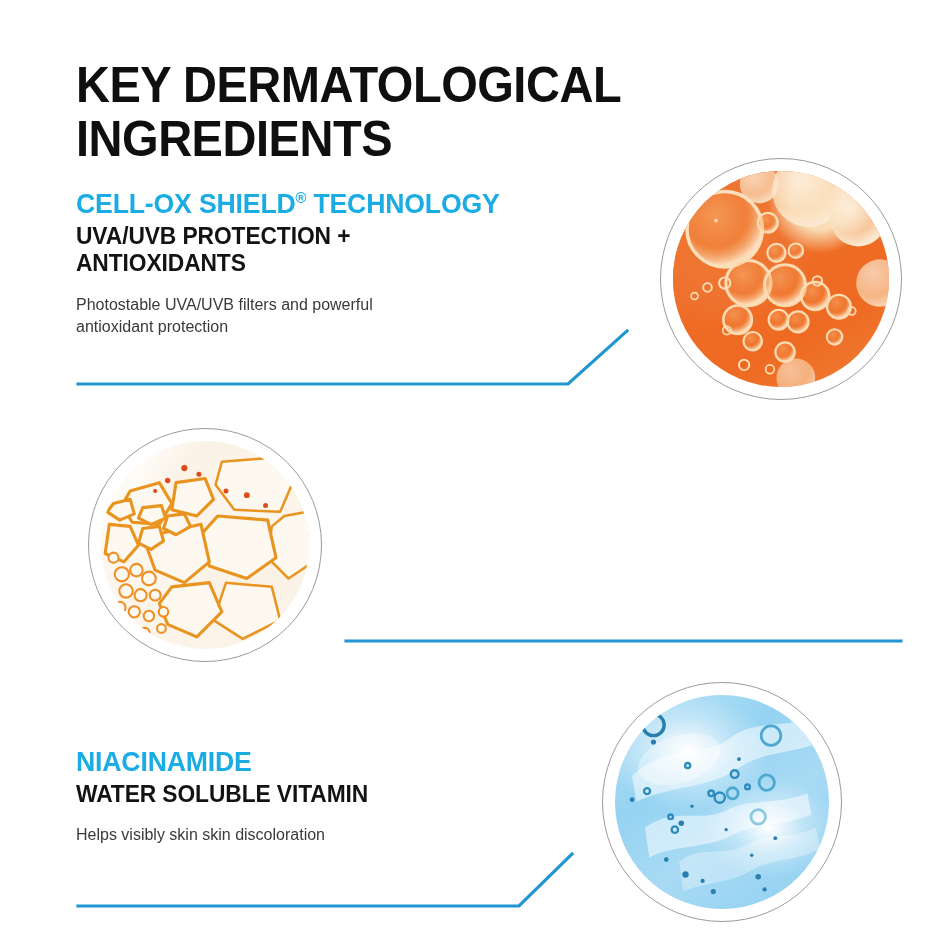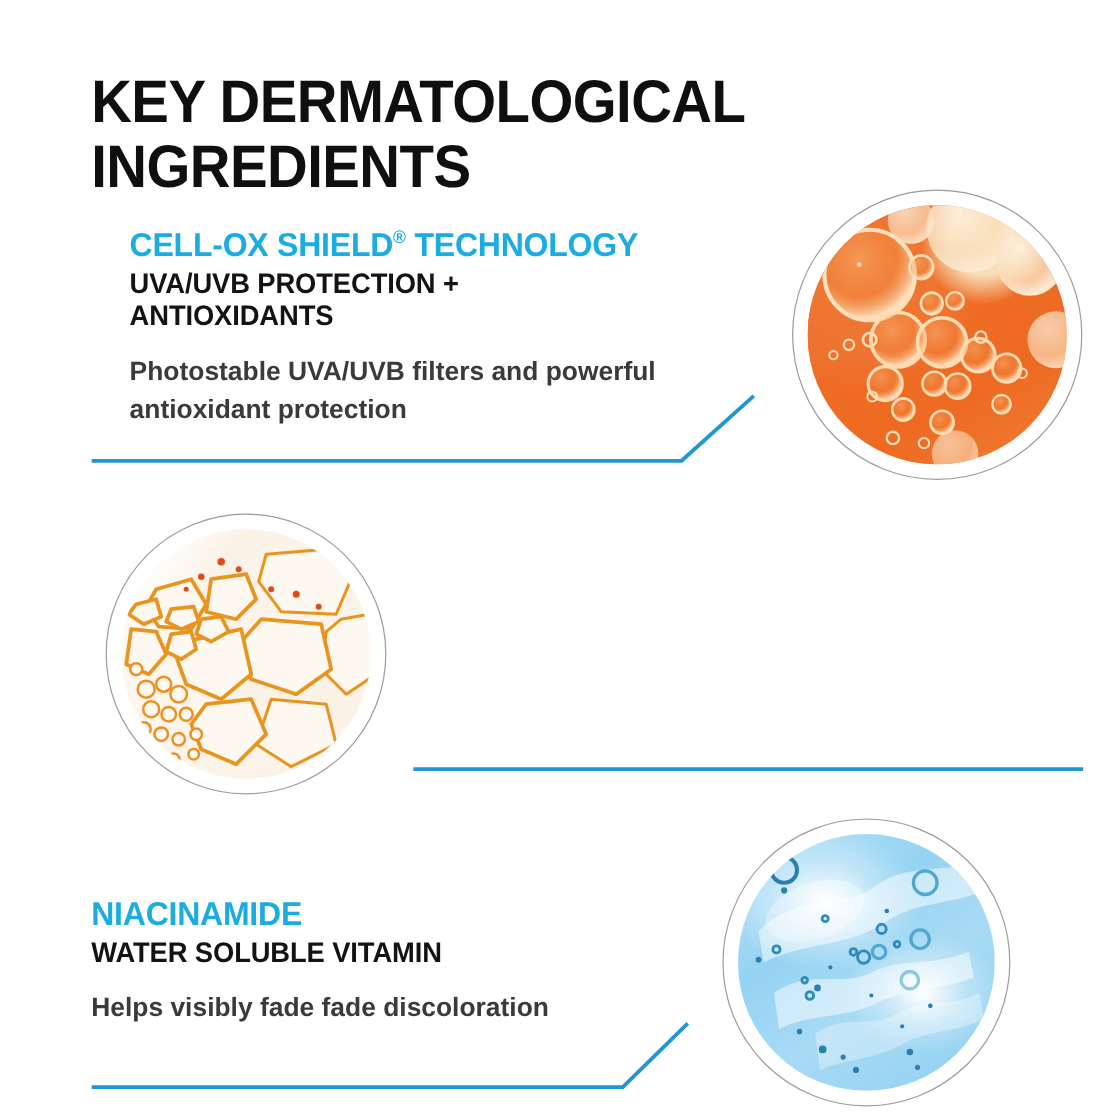--- a/index.html
+++ b/index.html
@@ -58,35 +58,35 @@
     letter-spacing: -0.1px;
     color: #141313;
     text-transform: uppercase;
     line-height: 1.17;
     margin: 0;
     transform: scaleX(0.97);
     transform-origin: left top;
     white-space: pre-line;
   }
   .bodytext {
-    font-size: 22px;
-    font-weight: 700;
+    font-size: 16px;
+    font-weight: 400;
     color: #3a3a3a;
     line-height: 1.42;
     margin: 16px 0 0 0;
     white-space: pre-line;
   }
   .sup-r {
     font-size: 0.55em;
     vertical-align: super;
     line-height: 0;
   }
 
   
-  #block-cellox   { left: 76px;  top: 188px; width: 600px; margin-left: 32px; }
+  #block-cellox   { left: 76px;  top: 188px; width: 600px; }
   #block-spf      { left: 386px; top: 448px; width: 520px; }
   #block-niacin   { left: 76px;  top: 734px; width: 520px; margin-top: 12px; }
 
   
   #connectors {
     position: absolute;
     left: 0; top: 0;
     width: 930px; height: 930px;
     pointer-events: none;
   }
@@ -158,21 +158,21 @@
     <p class="subhead">UVA/UVB PROTECTION +
 ANTIOXIDANTS</p>
     <p class="bodytext">Photostable UVA/UVB filters and powerful
 antioxidant protection</p>
   </div>
 
 
   <div class="block" id="block-niacin">
     <div class="eyebrow"><span>NIACINAMIDE</span><span class="sup-r"></span><span></span></div>
     <p class="subhead">WATER SOLUBLE VITAMIN</p>
-    <p class="bodytext">Helps visibly fade fade discoloration</p>
+    <p class="bodytext">Helps visibly skin skin discoloration</p>
   </div>
 
   <div class="circle-wrap" id="circle-oil">
     <div class="circle-inner">
       <div class="art art-oil">
         <svg viewBox="0 0 100 100" preserveAspectRatio="none" aria-hidden="true">
           <defs>
             <radialGradient id="dropA" cx="38%" cy="32%" r="66%">
               <stop offset="0%" stop-color="#f8b072" stop-opacity=".55"></stop>
               <stop offset="62%" stop-color="#f39a52" stop-opacity=".25"></stop>

